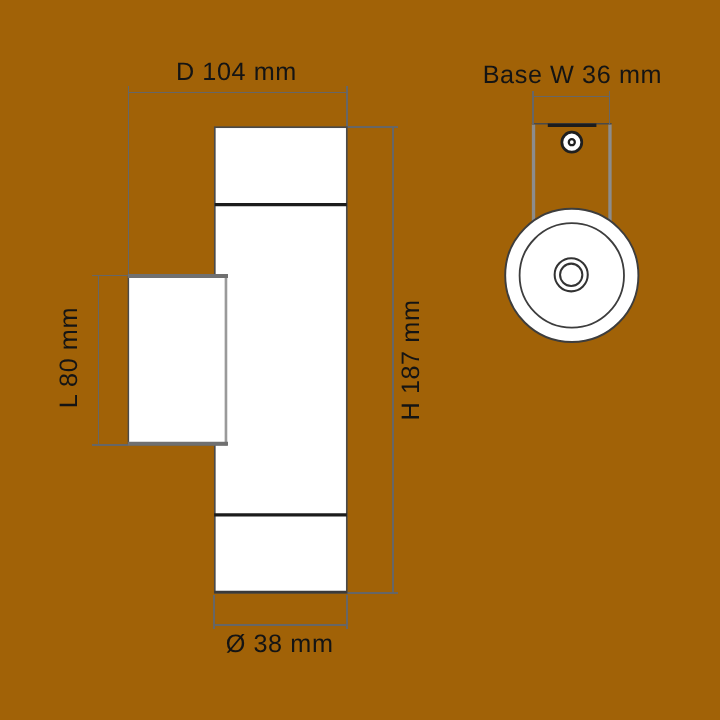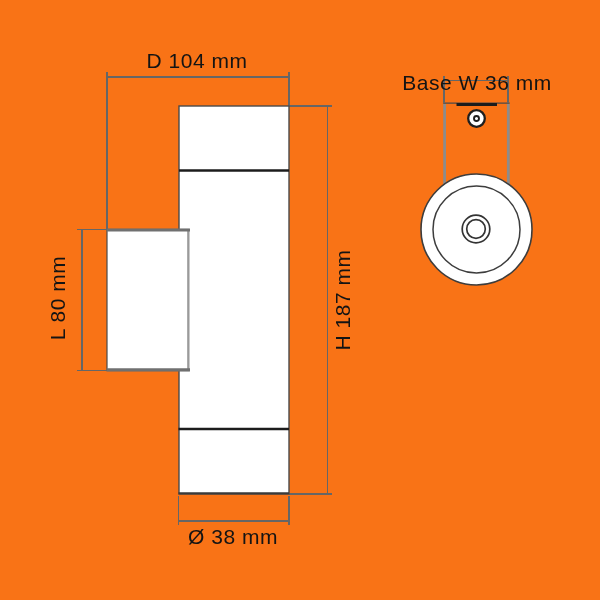--- a/index.html
+++ b/index.html
@@ -5,21 +5,21 @@
   html, body {
     margin: 0;
     padding: 0;
     background: #ffffff;
     font-family: "Liberation Sans", sans-serif;
   }
   #canvas {
     position: relative;
     width: 600px;
     height: 600px;
-    background: #f97316;
+    background: #a16207;
     overflow: hidden;
   }
   #drawing-svg {
     position: absolute;
     left: 0;
     top: 0;
   }
   .dim-label {
     position: absolute;
     font-size: 21px;
@@ -99,21 +99,21 @@
       <g stroke="#666666" stroke-width="1.2" shape-rendering="crispEdges">
         <line x1="444" y1="75.5" x2="444" y2="103"></line>
         <line x1="508" y1="75.5" x2="508" y2="103"></line>
         <line x1="444" y1="80.5" x2="508" y2="80.5"></line>
       </g>
     </g>
   </svg>
 
   <div class="dim-label" style="left:197px; top:61px;">D 104 mm</div>
 
-  <div class="dim-label" style="left:477px; top:63px;margin-top:20px;">Base W 36 mm</div>
+  <div class="dim-label" style="left:477px; top:63px;">Base W 36 mm</div>
 
   <div class="dim-label vertical" style="left:58px; top:298px;">L 80 mm</div>
 
   <div class="dim-label vertical" style="left:343px; top:300px;">H 187 mm</div>
 
   <div class="dim-label" style="left:233px; top:537px;">Ø 38 mm</div>
 
 </div>
 
 </body></html>

